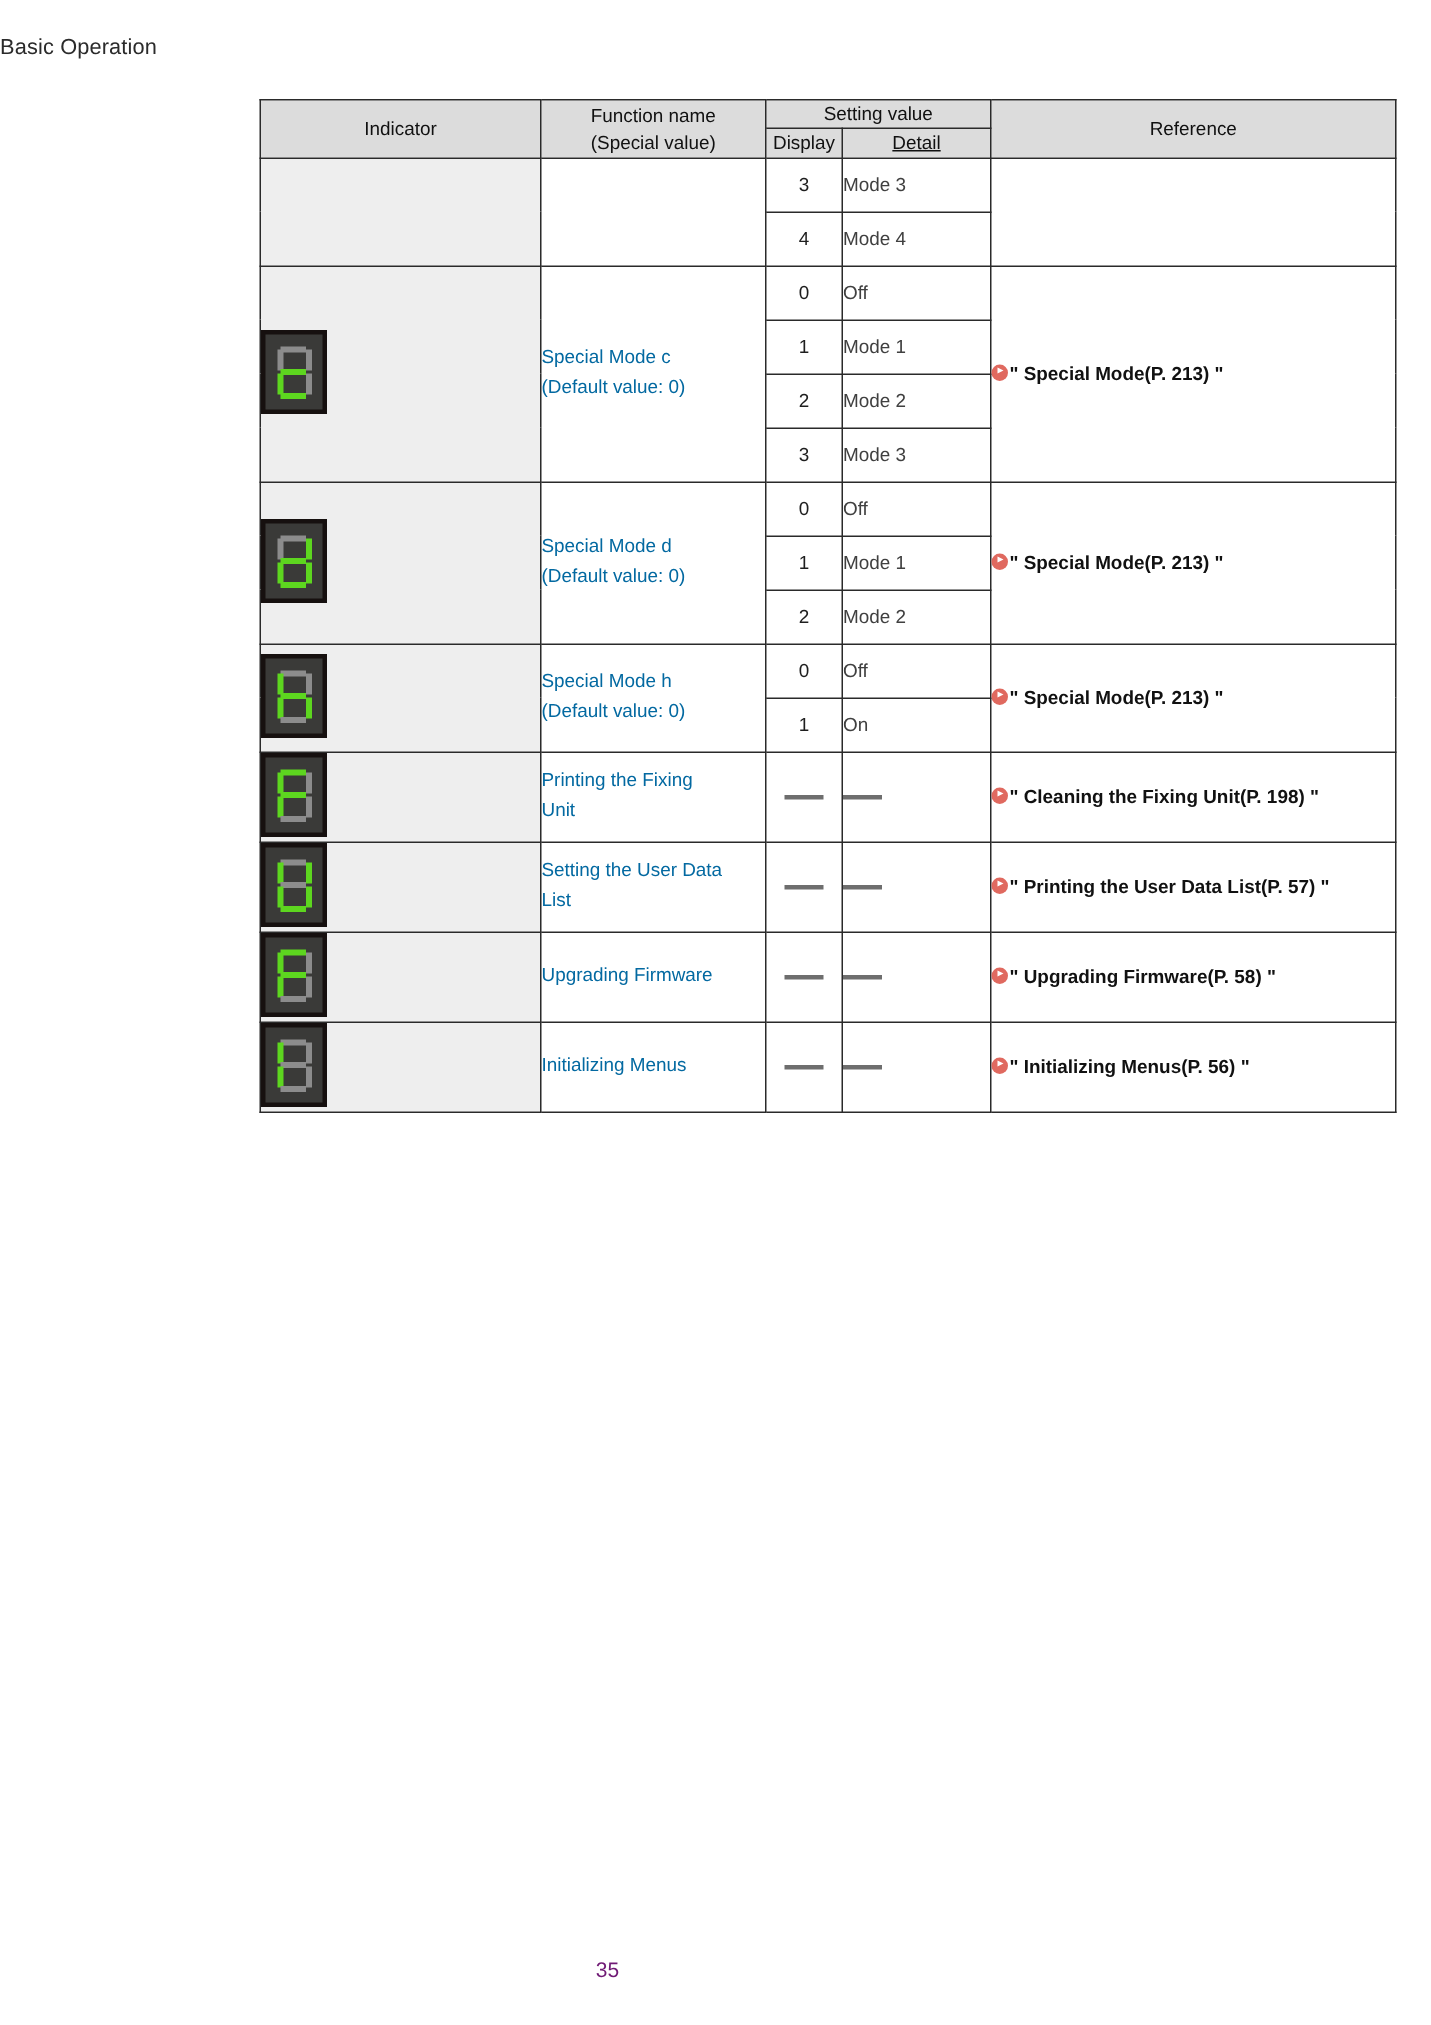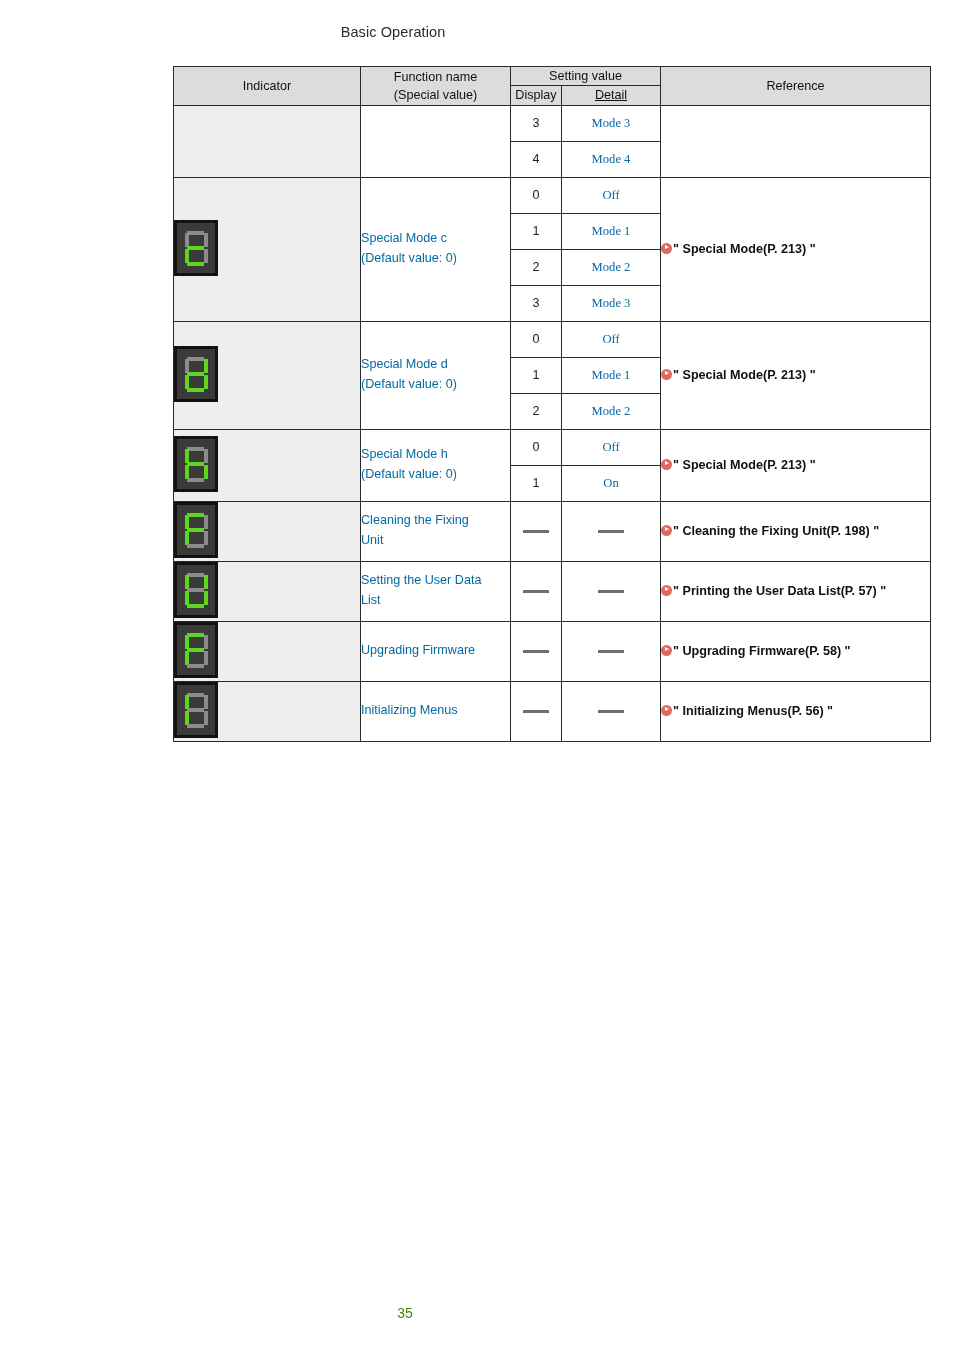--- a/index.html
+++ b/index.html
@@ -15,35 +15,35 @@
     position: relative;
     overflow: hidden;
   }
 
   
   .page-header {
     position: absolute;
     top: 24px;
     left: 0;
     width: 786px;
-    text-align: center;
+    text-align: left;
     font-size: 14.5px;
     color: #2b2b2b;
     letter-spacing: .1px;
   }
 
   
   .page-footer {
     position: absolute;
     top: 1305px;
     left: 0;
     width: 810px;
     text-align: center;
     font-size: 14px;
-    color: #4d7c0f;
+    color: #701a75;
   }
 
   
   .table-wrap {
     position: absolute;
     left: 125px;
     top: 66px;
     width: 758px;
     padding-left: 48px;
   }
@@ -110,24 +110,22 @@
     font-size: 12.7px;
     color: #0369a1;
   }
   td.disp-cell {
     text-align: center;
     height: 35px;
     font-size: 12.7px;
     color: #1e1e1e;
   }
   td.detail-cell {
-    text-align: center;
     font-size: 12.7px;
-    color: #0369a1;
-    font-family: Liberation Serif, serif;
+    color: #404040;
   }
   td.ref-cell {
     padding: 8px 8px 8px 10px;
     text-align: left;
     line-height: 1.5;
   }
 
   
   .dash {
     display: inline-block;
@@ -291,21 +289,21 @@
           <td class="detail-cell"><span>Off</span></td>
           <td class="ref-cell" rowspan="2"><span class="ref-link"><span class="ref-icon"></span><span>" Special Mode(P. 213) "</span></span></td>
         </tr>
         <tr>
           <td class="disp-cell"><span>1</span></td>
           <td class="detail-cell"><span>On</span></td>
         </tr>
         <tr>
           <td class="ind-cell" rowspan="1"><span class="seg-display"><span class="seg h seg-a on"></span><span class="seg v seg-f on"></span><span class="seg v seg-b"></span><span class="seg h seg-g on"></span><span class="seg v seg-e on"></span><span class="seg v seg-c"></span><span class="seg h seg-d"></span></span></td>
           <td class="fn-cell" rowspan="1">
-            <div>Cleaning the Fixing</div>
+            <div>Printing the Fixing</div>
             <div>Unit</div>
           </td>
           <td class="disp-cell"><span class="dash"></span></td>
           <td class="detail-cell"><span class="dash"></span></td>
           <td class="ref-cell" rowspan="1"><span class="ref-link"><span class="ref-icon"></span><span>" Cleaning the Fixing Unit(P. 198) "</span></span></td>
         </tr>
         <tr>
           <td class="ind-cell" rowspan="1"><span class="seg-display"><span class="seg h seg-a"></span><span class="seg v seg-f on"></span><span class="seg v seg-b on"></span><span class="seg h seg-g"></span><span class="seg v seg-e on"></span><span class="seg v seg-c on"></span><span class="seg h seg-d on"></span></span></td>
           <td class="fn-cell" rowspan="1">
             <div>Setting the User Data</div>

